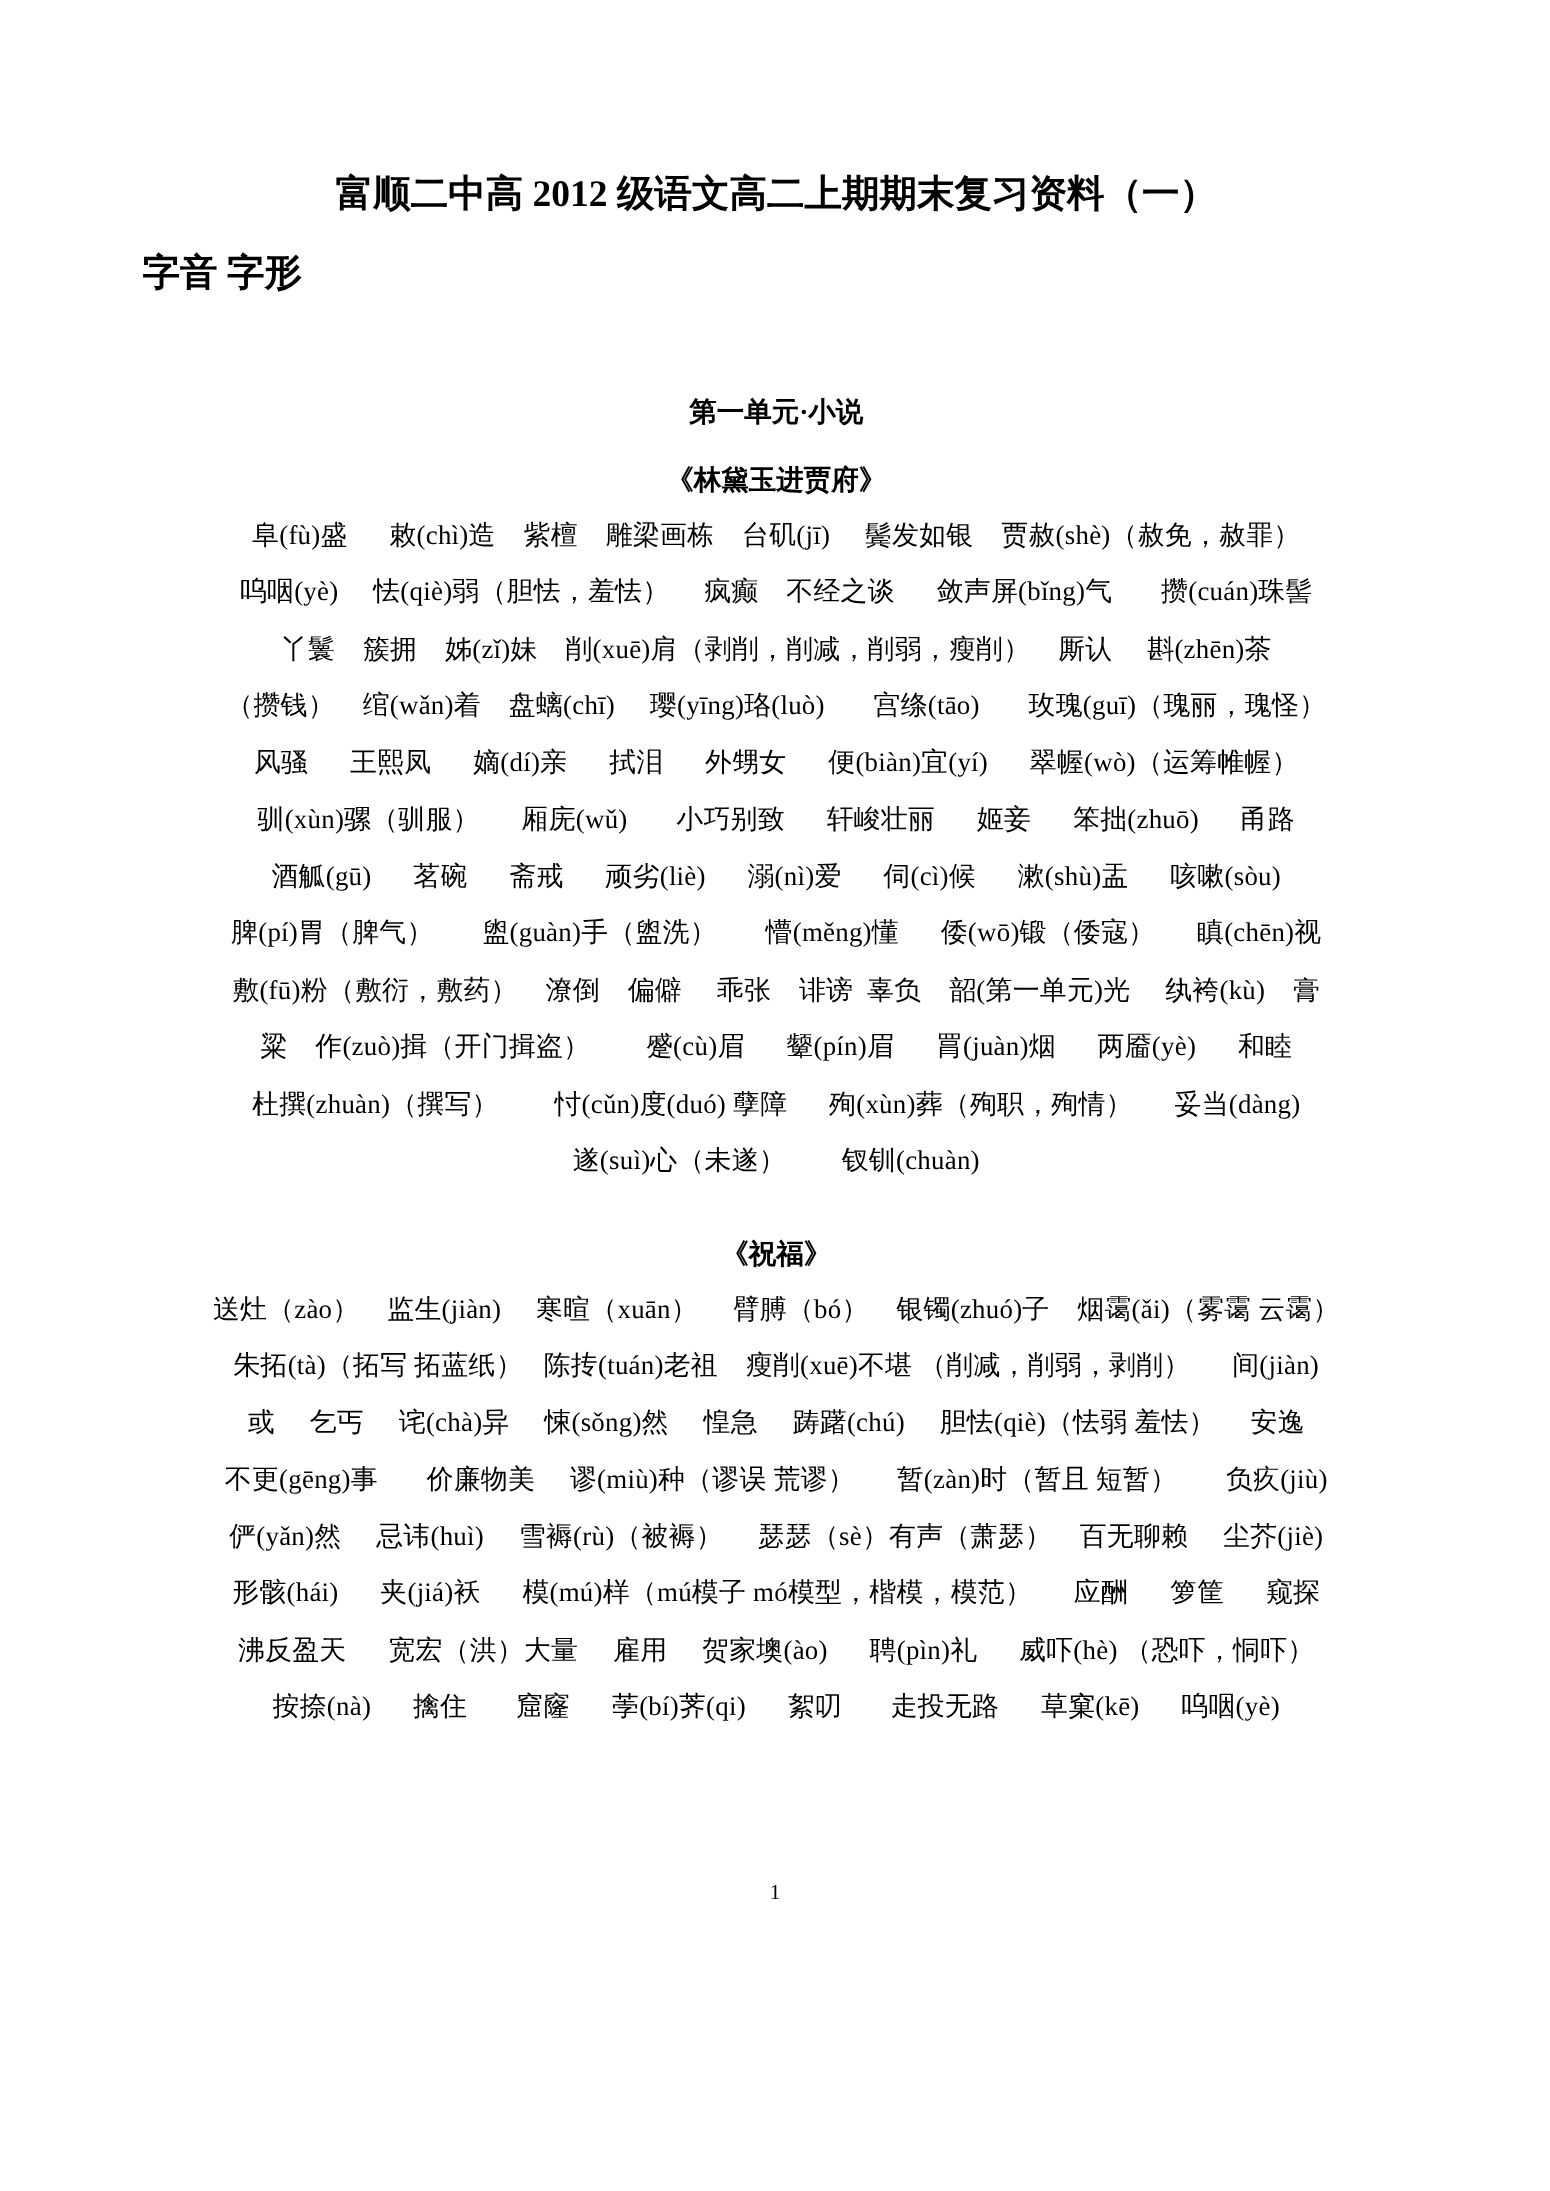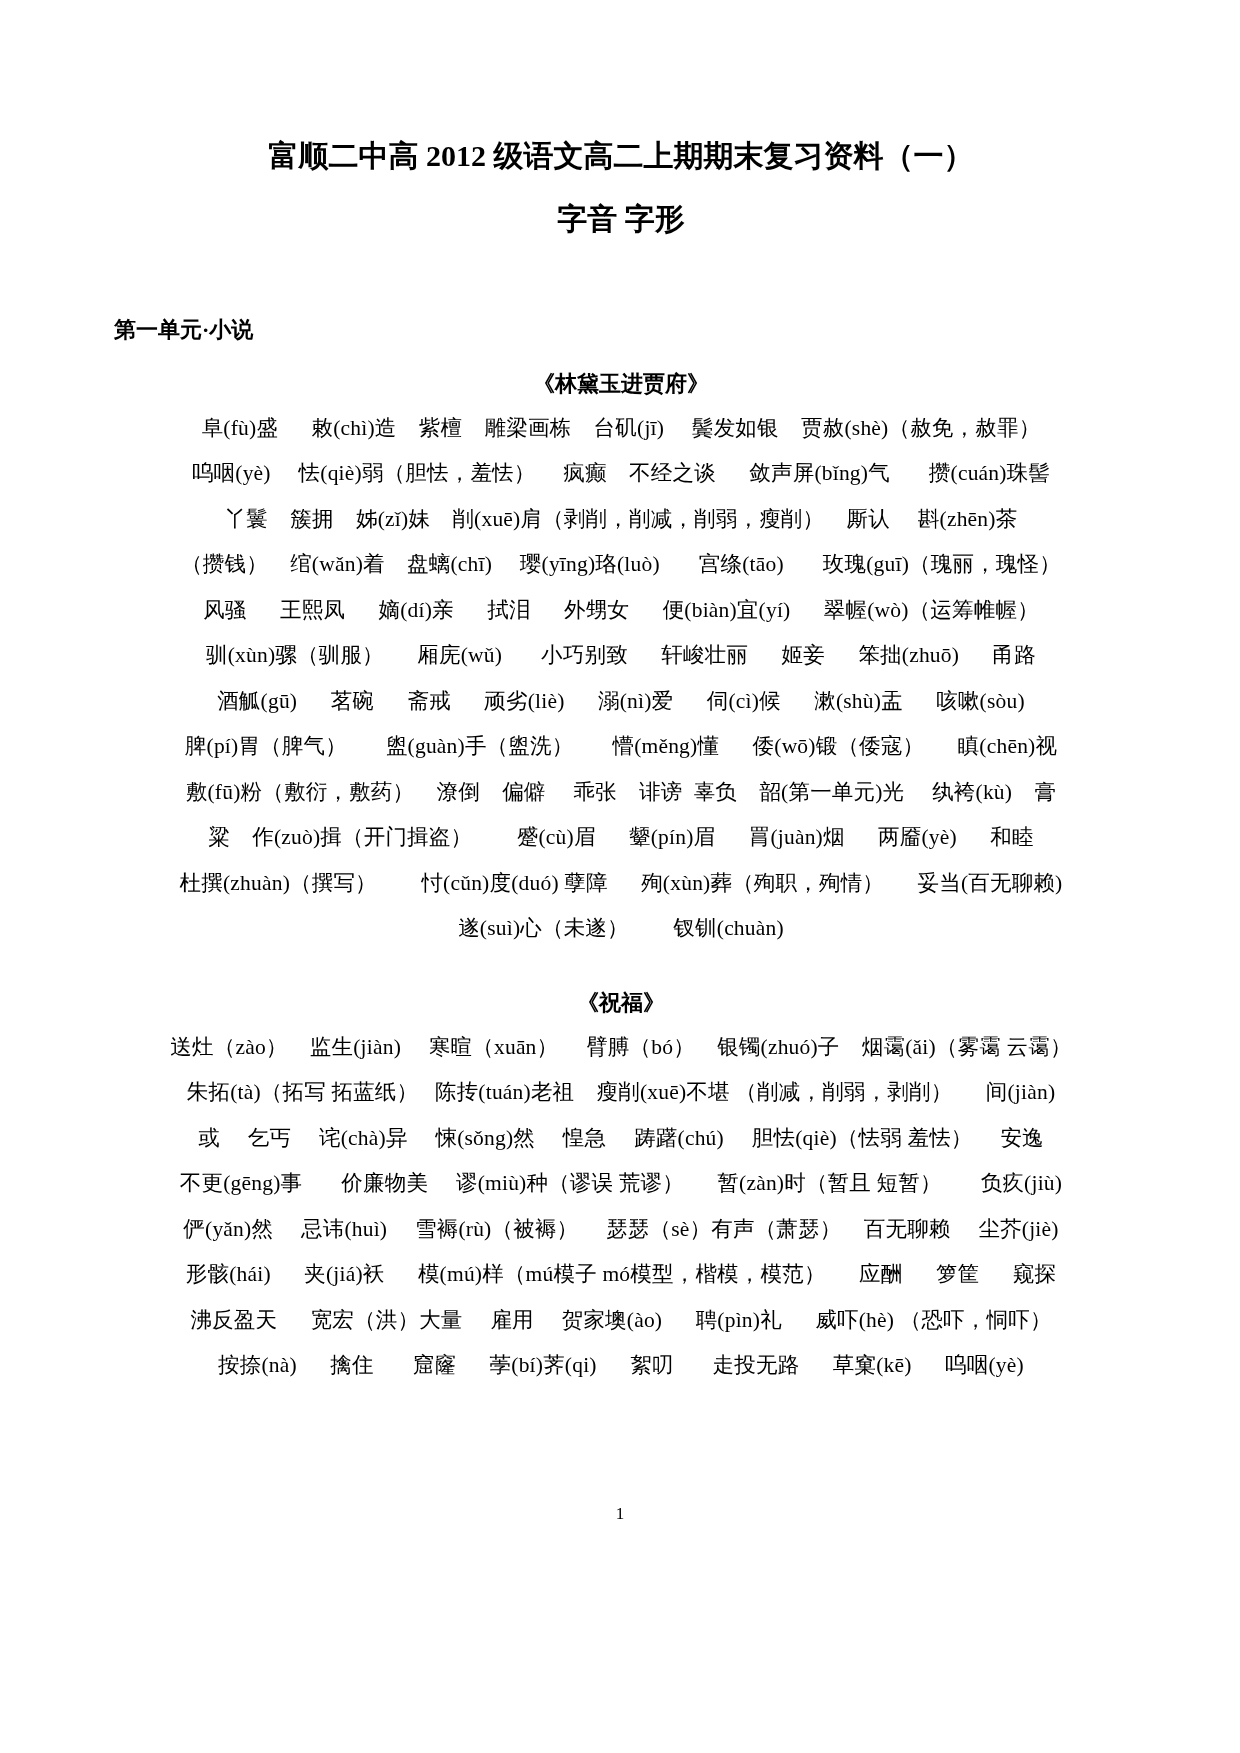--- a/index.html
+++ b/index.html
@@ -18,27 +18,27 @@
   .doc-title {
     font-size: 30px;
     font-weight: 700;
     text-align: center;
     line-height: 1.3;
     margin: 0;
   }
   .doc-subtitle {
     font-size: 30px;
     font-weight: 700;
-    text-align: center;
     line-height: 1.3;
     margin: 24px 0 0 0;
   }
   .unit-heading {
     font-size: 22px;
     font-weight: 700;
+    text-align: center;
     line-height: 1.3;
     margin: 78px 0 0 0;
   }
   #sections { margin-top: 0; }
   .section { margin-top: 16px; text-align: center; }
   .section + .section { margin-top: 28px; }
   .section-heading {
     font-size: 22px;
     font-weight: 700;
     line-height: 45px;
@@ -73,21 +73,21 @@
         <div class="body-line">阜(fù)盛      敕(chì)造    紫檀    雕梁画栋    台矶(jī)     鬓发如银    贾赦(shè)（赦免，赦罪）</div>
         <div class="body-line">呜咽(yè)     怯(qiè)弱（胆怯，羞怯）     疯癫    不经之谈      敛声屏(bǐng)气       攒(cuán)珠髻</div>
         <div class="body-line">丫鬟    簇拥    姊(zǐ)妹    削(xuē)肩（剥削，削减，削弱，瘦削）    厮认     斟(zhēn)茶</div>
         <div class="body-line">（攒钱）    绾(wǎn)着    盘螭(chī)     璎(yīng)珞(luò)       宫绦(tāo)       玫瑰(guī)（瑰丽，瑰怪）</div>
         <div class="body-line">风骚      王熙凤      嫡(dí)亲      拭泪      外甥女      便(biàn)宜(yí)      翠幄(wò)（运筹帷幄）</div>
         <div class="body-line">驯(xùn)骡（驯服）      厢庑(wǔ)       小巧别致      轩峻壮丽      姬妾      笨拙(zhuō)      甬路</div>
         <div class="body-line">酒觚(gū)      茗碗      斋戒      顽劣(liè)      溺(nì)爱      伺(cì)候      漱(shù)盂      咳嗽(sòu)</div>
         <div class="body-line">脾(pí)胃（脾气）       盥(guàn)手（盥洗）       懵(měng)懂      倭(wō)锻（倭寇）      瞋(chēn)视</div>
         <div class="body-line">敷(fū)粉（敷衍，敷药）    潦倒    偏僻     乖张    诽谤  辜负    韶(第一单元)光     纨袴(kù)    膏</div>
         <div class="body-line">粱    作(zuò)揖（开门揖盗）        蹙(cù)眉      颦(pín)眉      罥(juàn)烟      两靥(yè)      和睦</div>
-        <div class="body-line">杜撰(zhuàn)（撰写）        忖(cǔn)度(duó) 孽障      殉(xùn)葬（殉职，殉情）      妥当(百无聊赖)</div>
+        <div class="body-line">杜撰(zhuàn)（撰写）        忖(cǔn)度(duó) 孽障      殉(xùn)葬（殉职，殉情）      妥当(dàng)</div>
         <div class="body-line">遂(suì)心（未遂）        钗钏(chuàn)</div>
       </section>
       <section class="section">
         <div class="section-heading">《祝福》</div>
         <div class="body-line">送灶（zào）    监生(jiàn)     寒暄（xuān）     臂膊（bó）    银镯(zhuó)子    烟霭(ǎi)（雾霭 云霭）</div>
         <div class="body-line">朱拓(tà)（拓写 拓蓝纸）   陈抟(tuán)老祖    瘦削(xuē)不堪 （削减，削弱，剥削）      间(jiàn)</div>
         <div class="body-line">或     乞丐     诧(chà)异     悚(sǒng)然     惶急     踌躇(chú)     胆怯(qiè)（怯弱 羞怯）     安逸</div>
         <div class="body-line">不更(gēng)事       价廉物美     谬(miù)种（谬误 荒谬）      暂(zàn)时（暂且 短暂）       负疚(jiù)</div>
         <div class="body-line">俨(yǎn)然     忌讳(huì)     雪褥(rù)（被褥）     瑟瑟（sè）有声（萧瑟）    百无聊赖     尘芥(jiè)</div>
         <div class="body-line">形骸(hái)      夹(jiá)袄      模(mú)样（mú模子 mó模型，楷模，模范）      应酬      箩筐      窥探</div>

